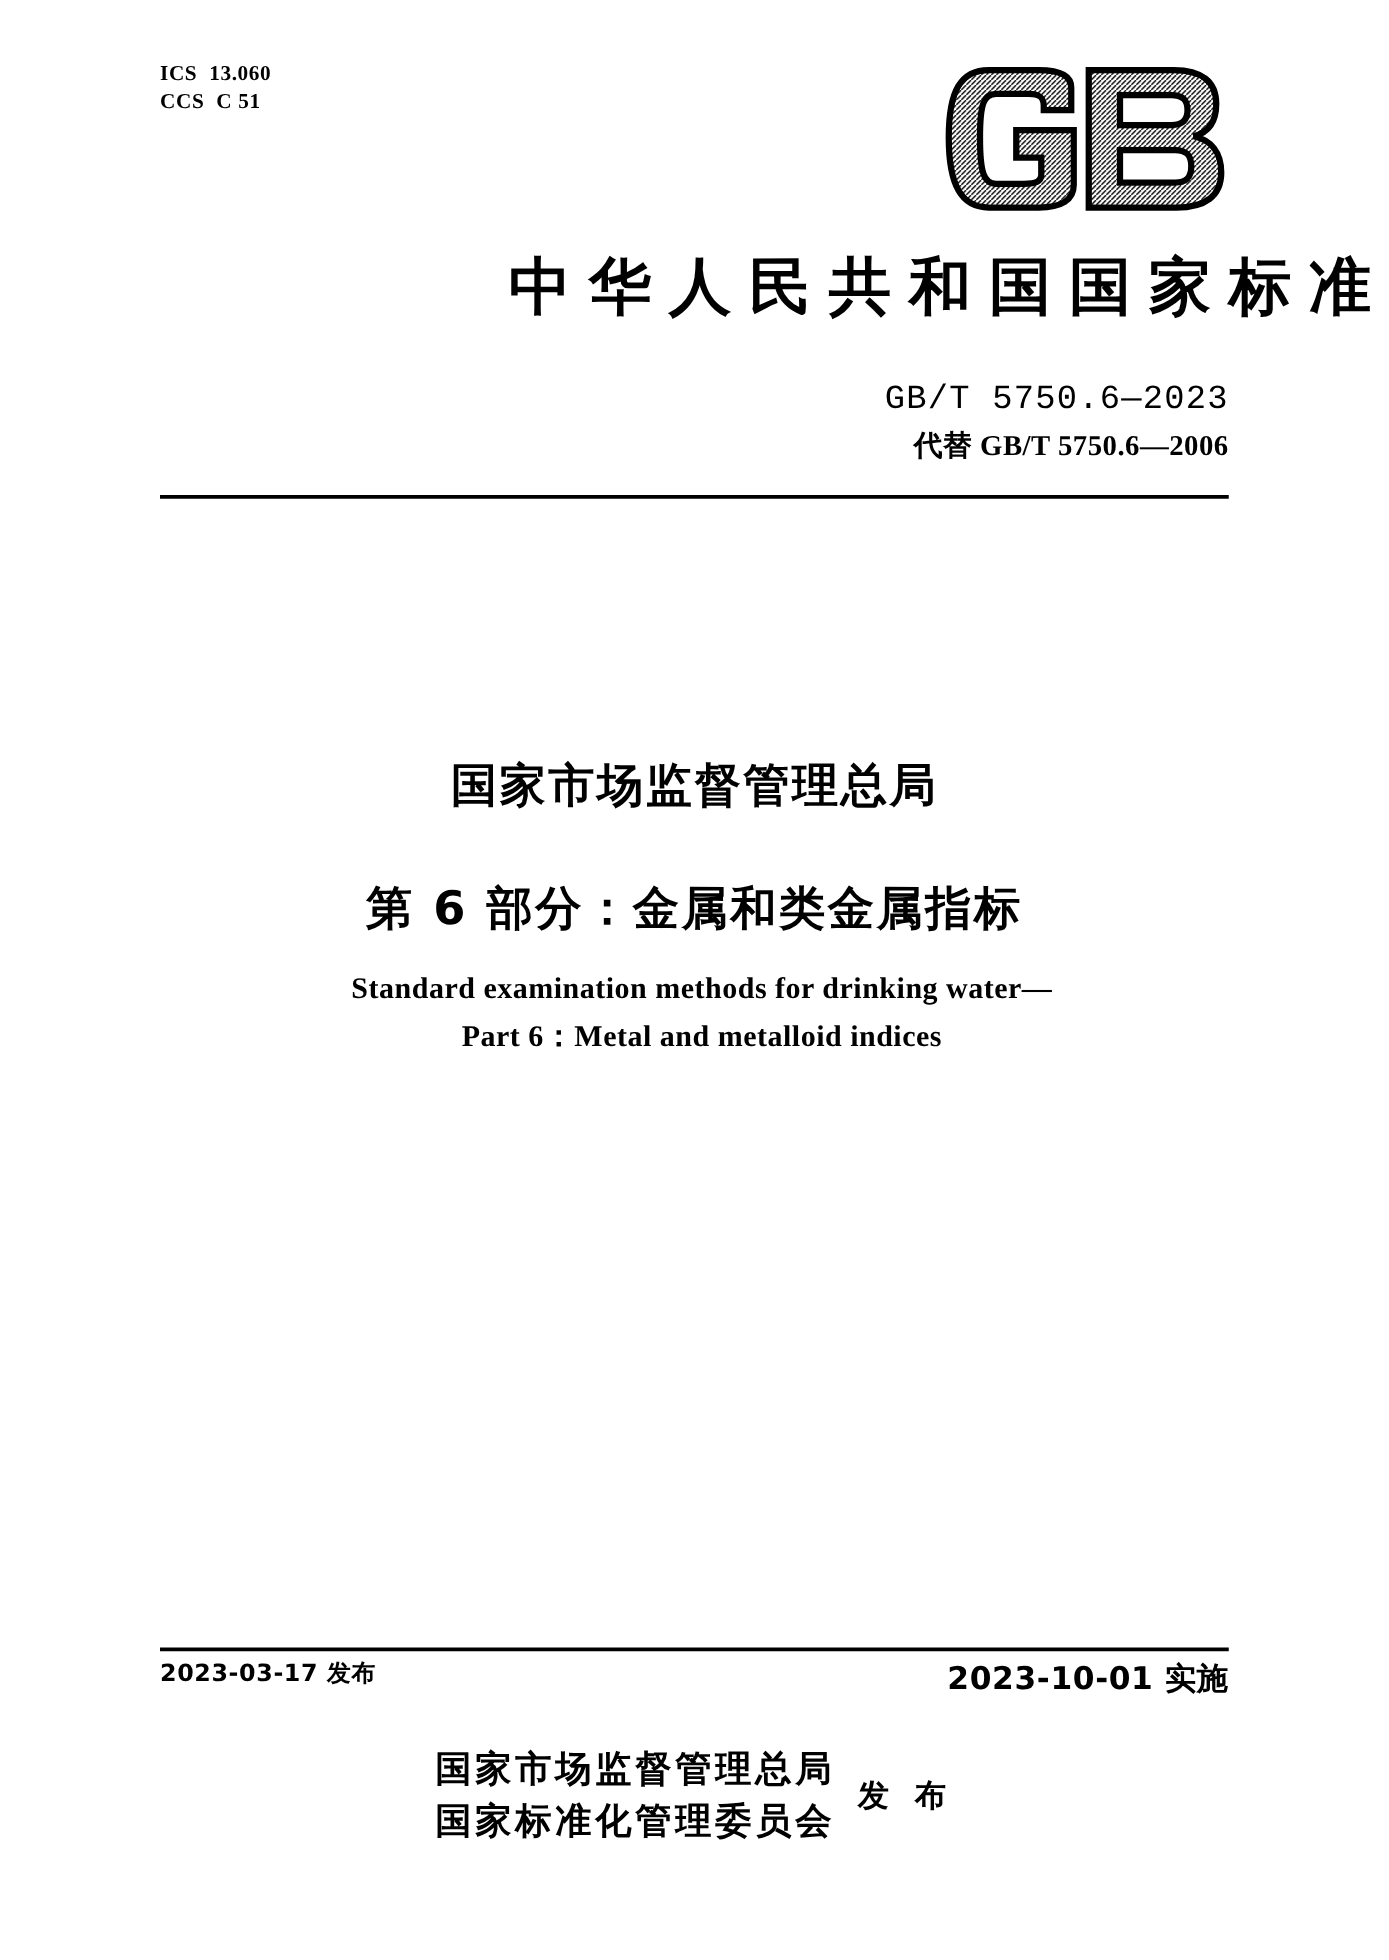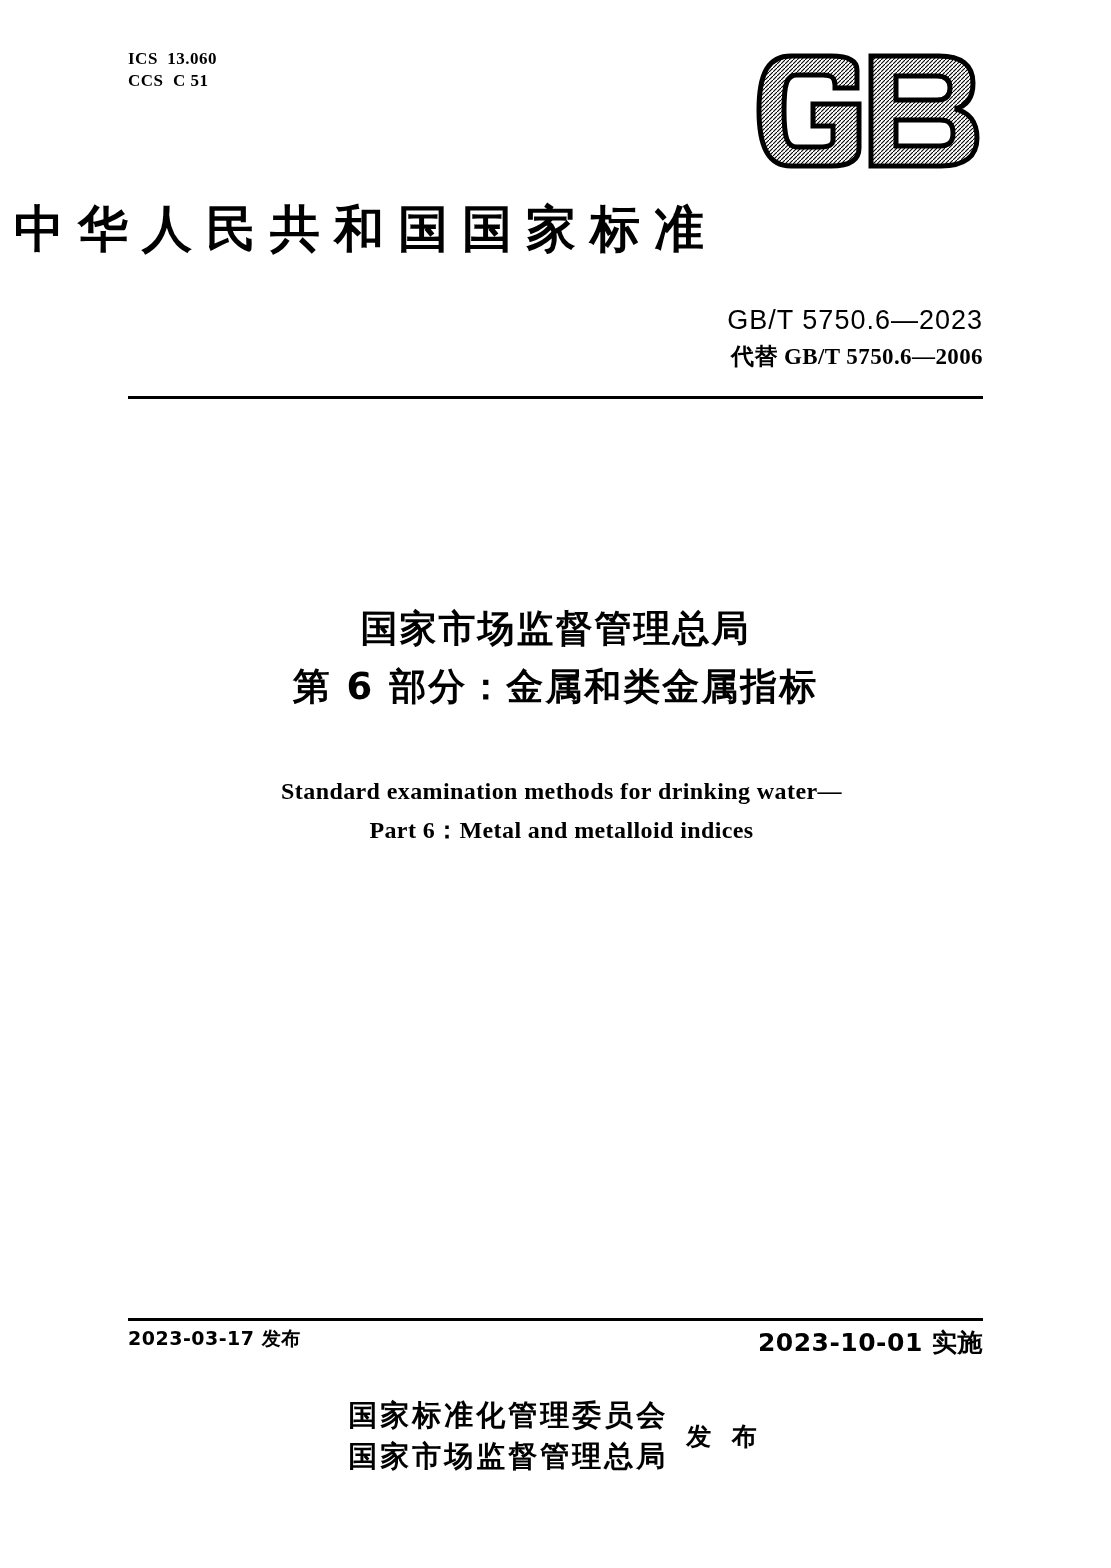--- a/index.html
+++ b/index.html
@@ -42,35 +42,35 @@
     height: 120px;
   }
   .gb-logo svg { display: block; }
 
   
   .cn-standard-title {
     position: absolute;
     left: 0;
     right: 0;
     top: 196px;
-    text-align: left;
+    text-align: right;
     font-family: "DejaVu Sans", sans-serif;
     font-weight: bold;
     font-size: 50px;
     letter-spacing: 14px;
     padding-left: 14px;
     white-space: nowrap;
   }
 
   
   .std-number {
     position: absolute;
     right: 128px;
     top: 305px;
-    font-family: Liberation Sans, sans-serif;
+    font-family: Liberation Mono, monospace;
     font-size: 27px;
     letter-spacing: 1px;
     white-space: nowrap;
   }
   .std-replaces {
     position: absolute;
     right: 128px;
     top: 341px;
     font-family: "Liberation Serif", serif;
     font-weight: bold;
@@ -103,21 +103,21 @@
     left: 0;
     right: 0;
     top: 600px;
     text-align: center;
     font-family: "DejaVu Sans", sans-serif;
     font-weight: bold;
     font-size: 37px;
     line-height: 58px;
     letter-spacing: 2px;
   }
-  .doc-title .line2 { letter-spacing: 2px; }
+  .doc-title .line2 { letter-spacing: 2px; margin-top: 40px; }
 
   .doc-title-en {
     position: absolute;
     left: 12px;
     right: 0;
     top: 772px;
     text-align: center;
     font-family: "Liberation Serif", serif;
     font-weight: bold;
     font-size: 24px;
@@ -248,19 +248,19 @@
     <div>Part 6：Metal and metalloid indices</div>
   </div>
 
   <div class="rule-bottom"></div>
 
   <div class="date-issue">2023-03-17 发布</div>
   <div class="date-effective">2023-10-01 实施</div>
 
   <div class="publisher">
     <div class="publisher-names">
+      <div>国家市场监督管理总局</div>
       <div>国家标准化管理委员会</div>
-      <div>国家市场监督管理总局</div>
     </div>
     <div class="publisher-verb">发 布</div>
   </div>
 
 </div>
 
 </body></html>

